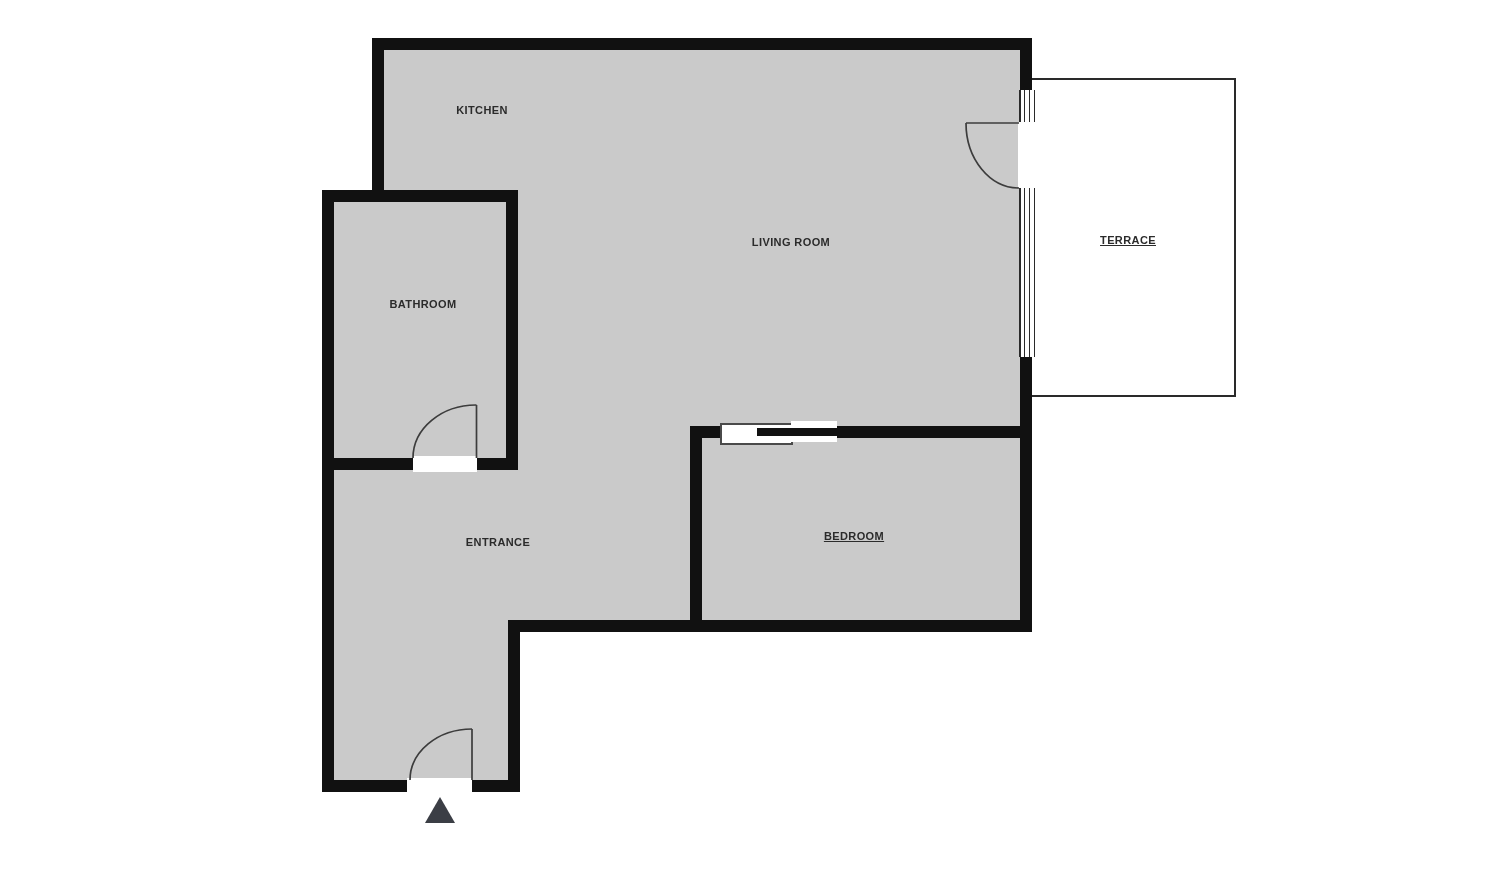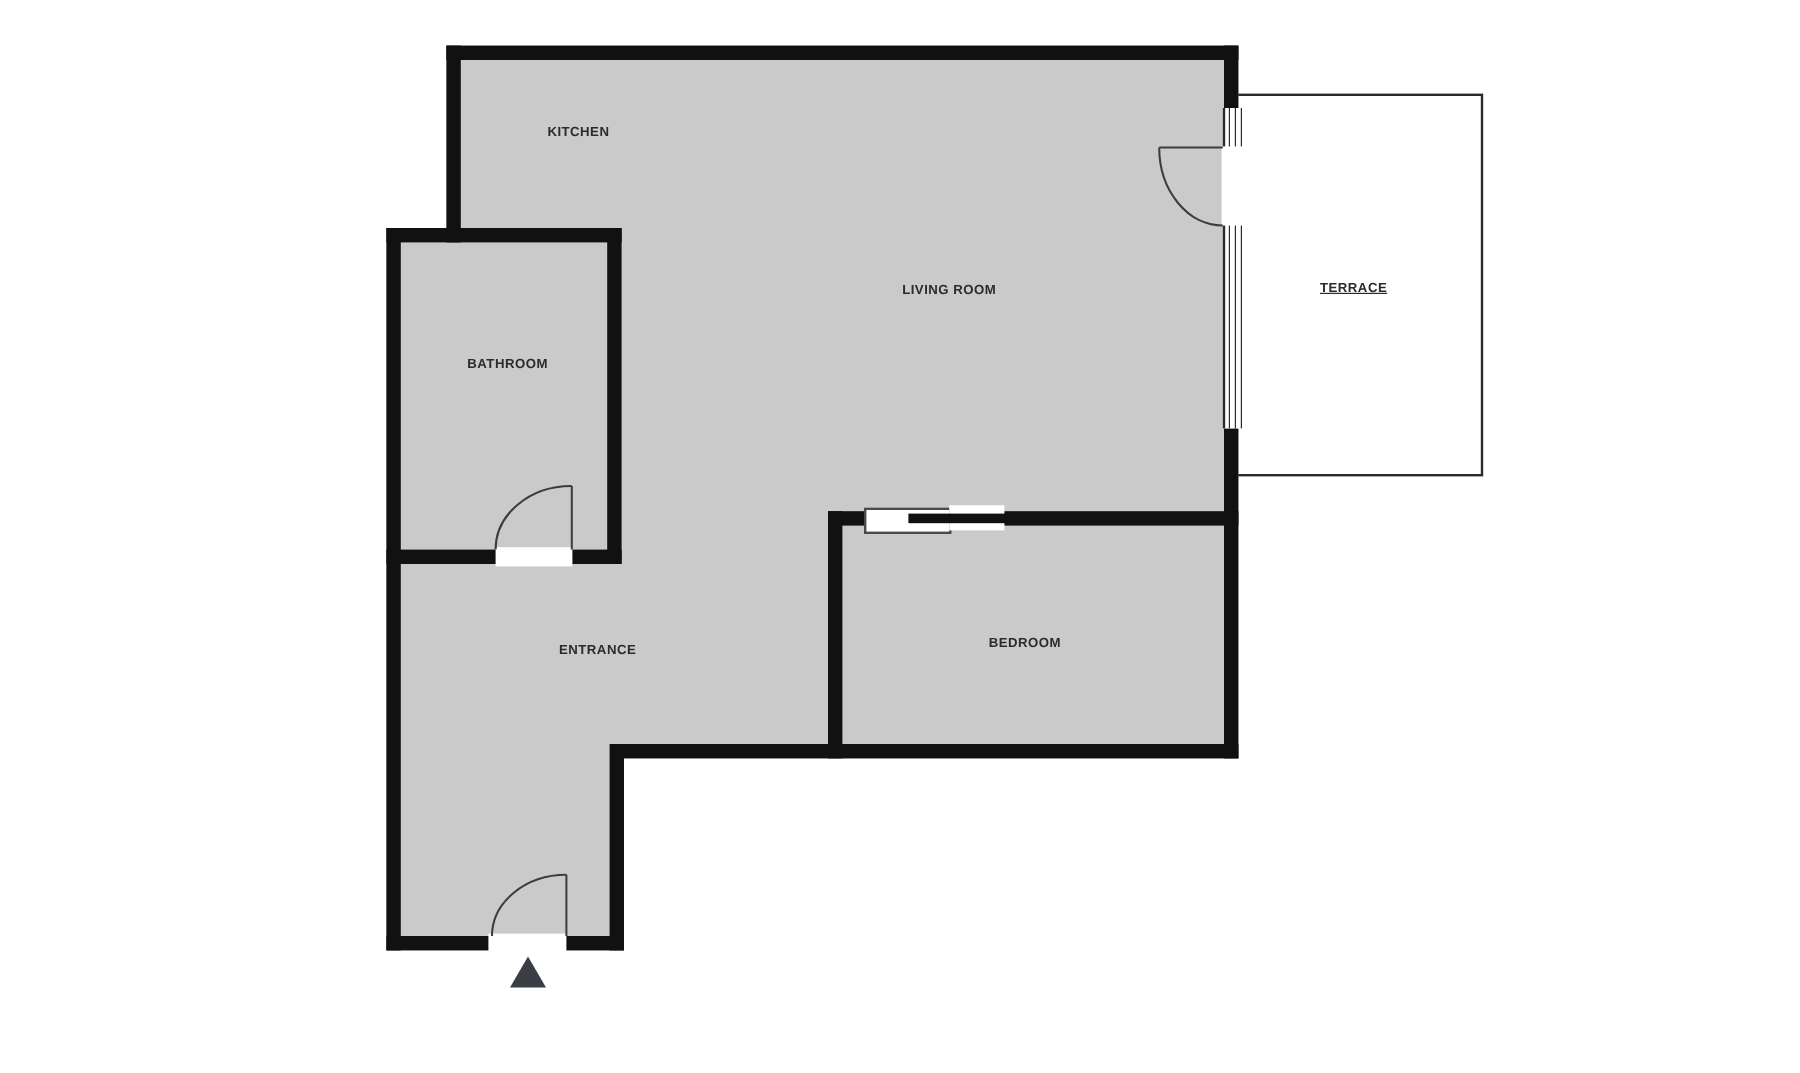--- a/index.html
+++ b/index.html
@@ -87,15 +87,15 @@
     </g>
   </svg>
 
   <div class="abs arrow-up" style="left:425px;top:797px;"></div>
 
   <div class="room-label" style="left:482px;top:110px;">KITCHEN</div>
   <div class="room-label" style="left:791px;top:242px;">LIVING ROOM</div>
   <div class="room-label" style="left:1128px;top:240px;text-decoration:underline;">TERRACE</div>
   <div class="room-label" style="left:423px;top:304px;">BATHROOM</div>
   <div class="room-label" style="left:498px;top:542px;">ENTRANCE</div>
-  <div class="room-label" style="left:854px;top:536px;">BEDROOM</div>
+  <div class="room-label" style="left:854px;top:536px;text-decoration:underline;">BEDROOM</div>
 
 </div>
 
 </body></html>

